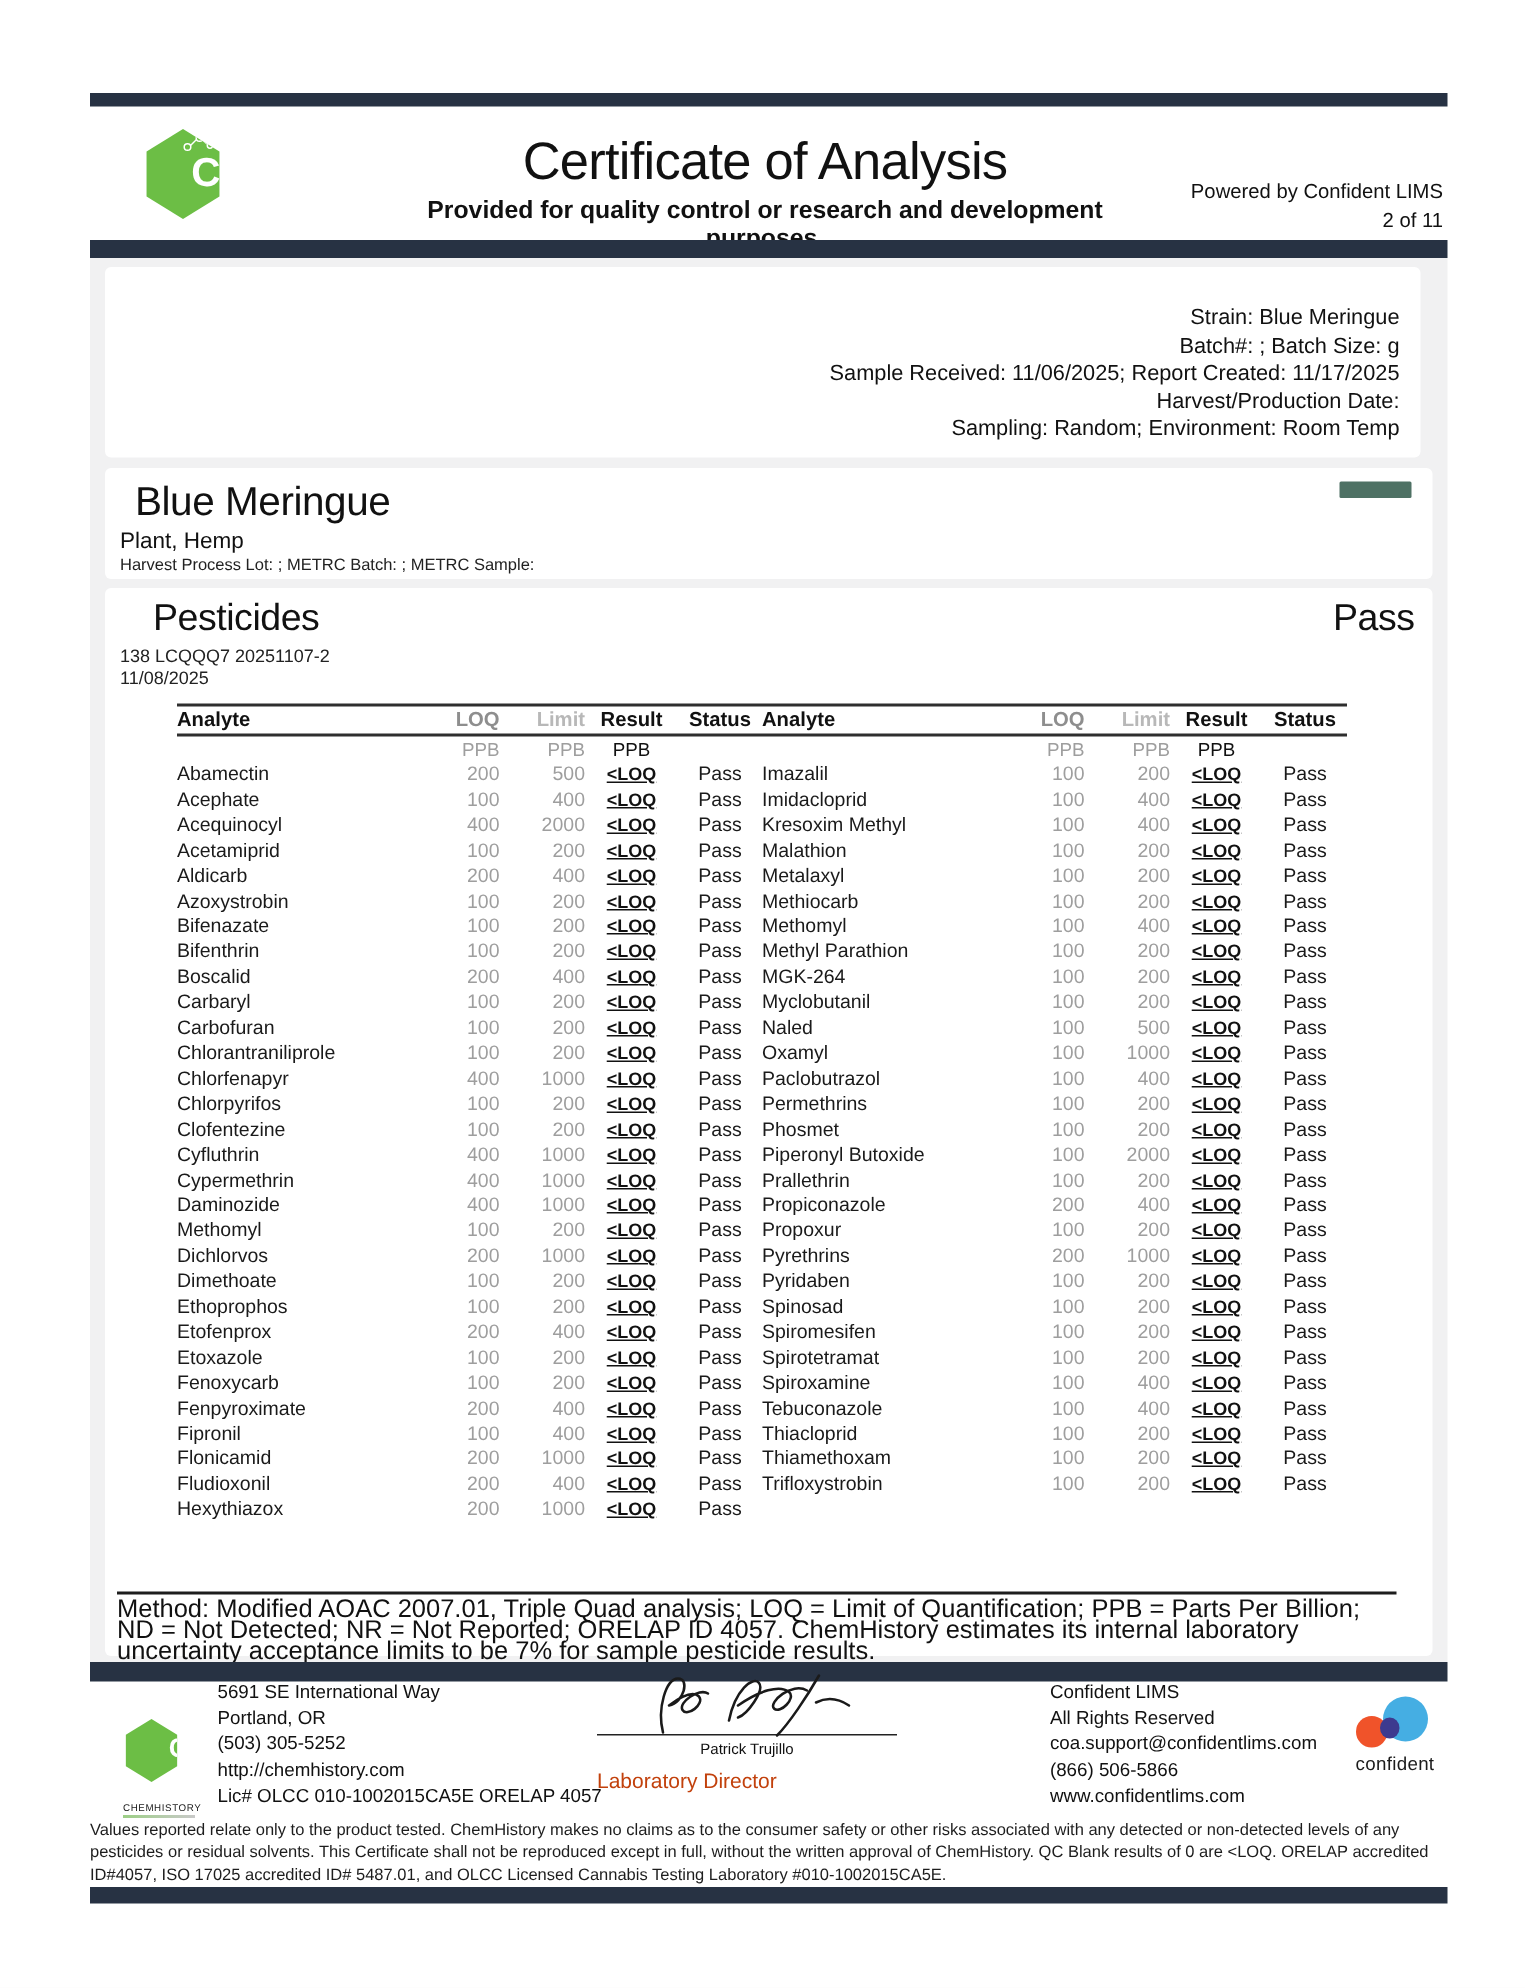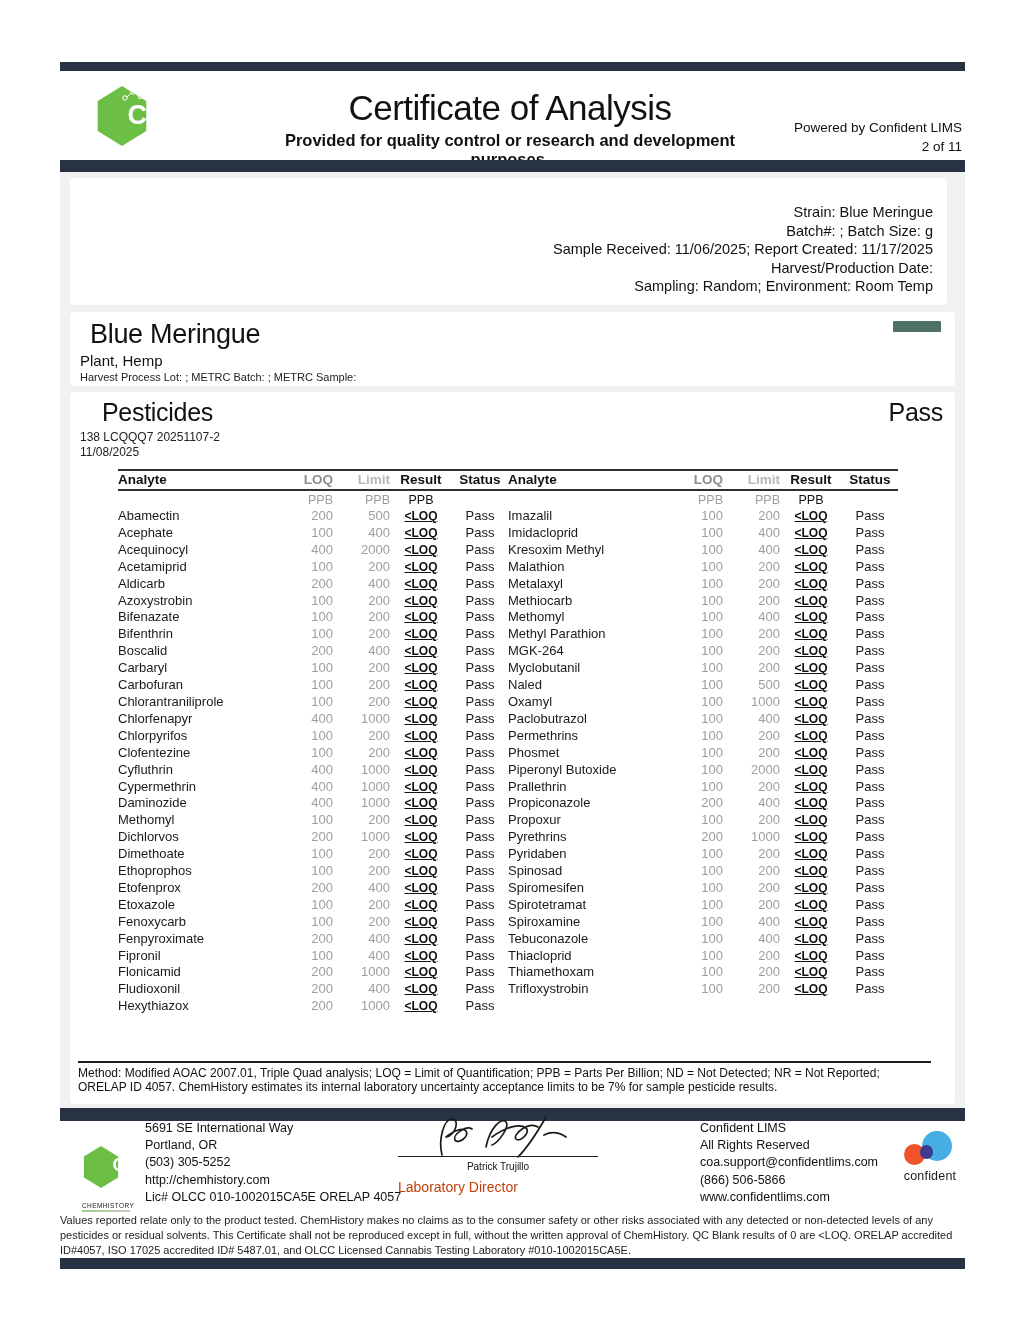--- a/index.html
+++ b/index.html
@@ -53,21 +53,21 @@
   .thead .hl{color:#8e8e8e;}
   .thead .hl2{color:#b8b8b8;}
   .tunits{padding-top:1px;font-size:12.5px;color:#a2a2a2;line-height:16px;}
   .trow{font-size:13px;line-height:16.9px;}
   .c-an{text-align:left;color:#1a1a1a;}
   .c-loq,.c-lim{text-align:right;color:#9e9e9e;}
   .c-res{text-align:center;color:#111;}
   .c-st{text-align:center;color:#1a1a1a;}
   .trow .c-res{font-weight:700;font-size:12px;text-decoration:underline;}
   #method{position:absolute;left:8px;right:24px;top:669px;border-top:2.5px solid #1d1d1d;
-          padding-top:3px;font-size:12px;line-height:14px;color:#111;}
+          padding-top:3px;font-size:17px;line-height:14px;color:#111;}
 
   
   #f-logo{left:82px;top:1146px;width:70px;}
   #f-logo .hexagon{width:38px;height:42px;}
   #f-logo .hex-ch{top:9px;font-size:18px;letter-spacing:-1.5px;}
   #f-logo .brand{font-size:6.5px;letter-spacing:.4px;}
   #f-logo .brand-sub{width:48px;height:2px;}
   #f-address{left:145px;top:1120px;font-size:12.5px;line-height:17.2px;color:#111;}
   #sig-svg{left:428px;top:1113px;z-index:5;}
   #sig-line{left:398px;top:1156px;width:200px;border-top:1.5px solid #222;}

